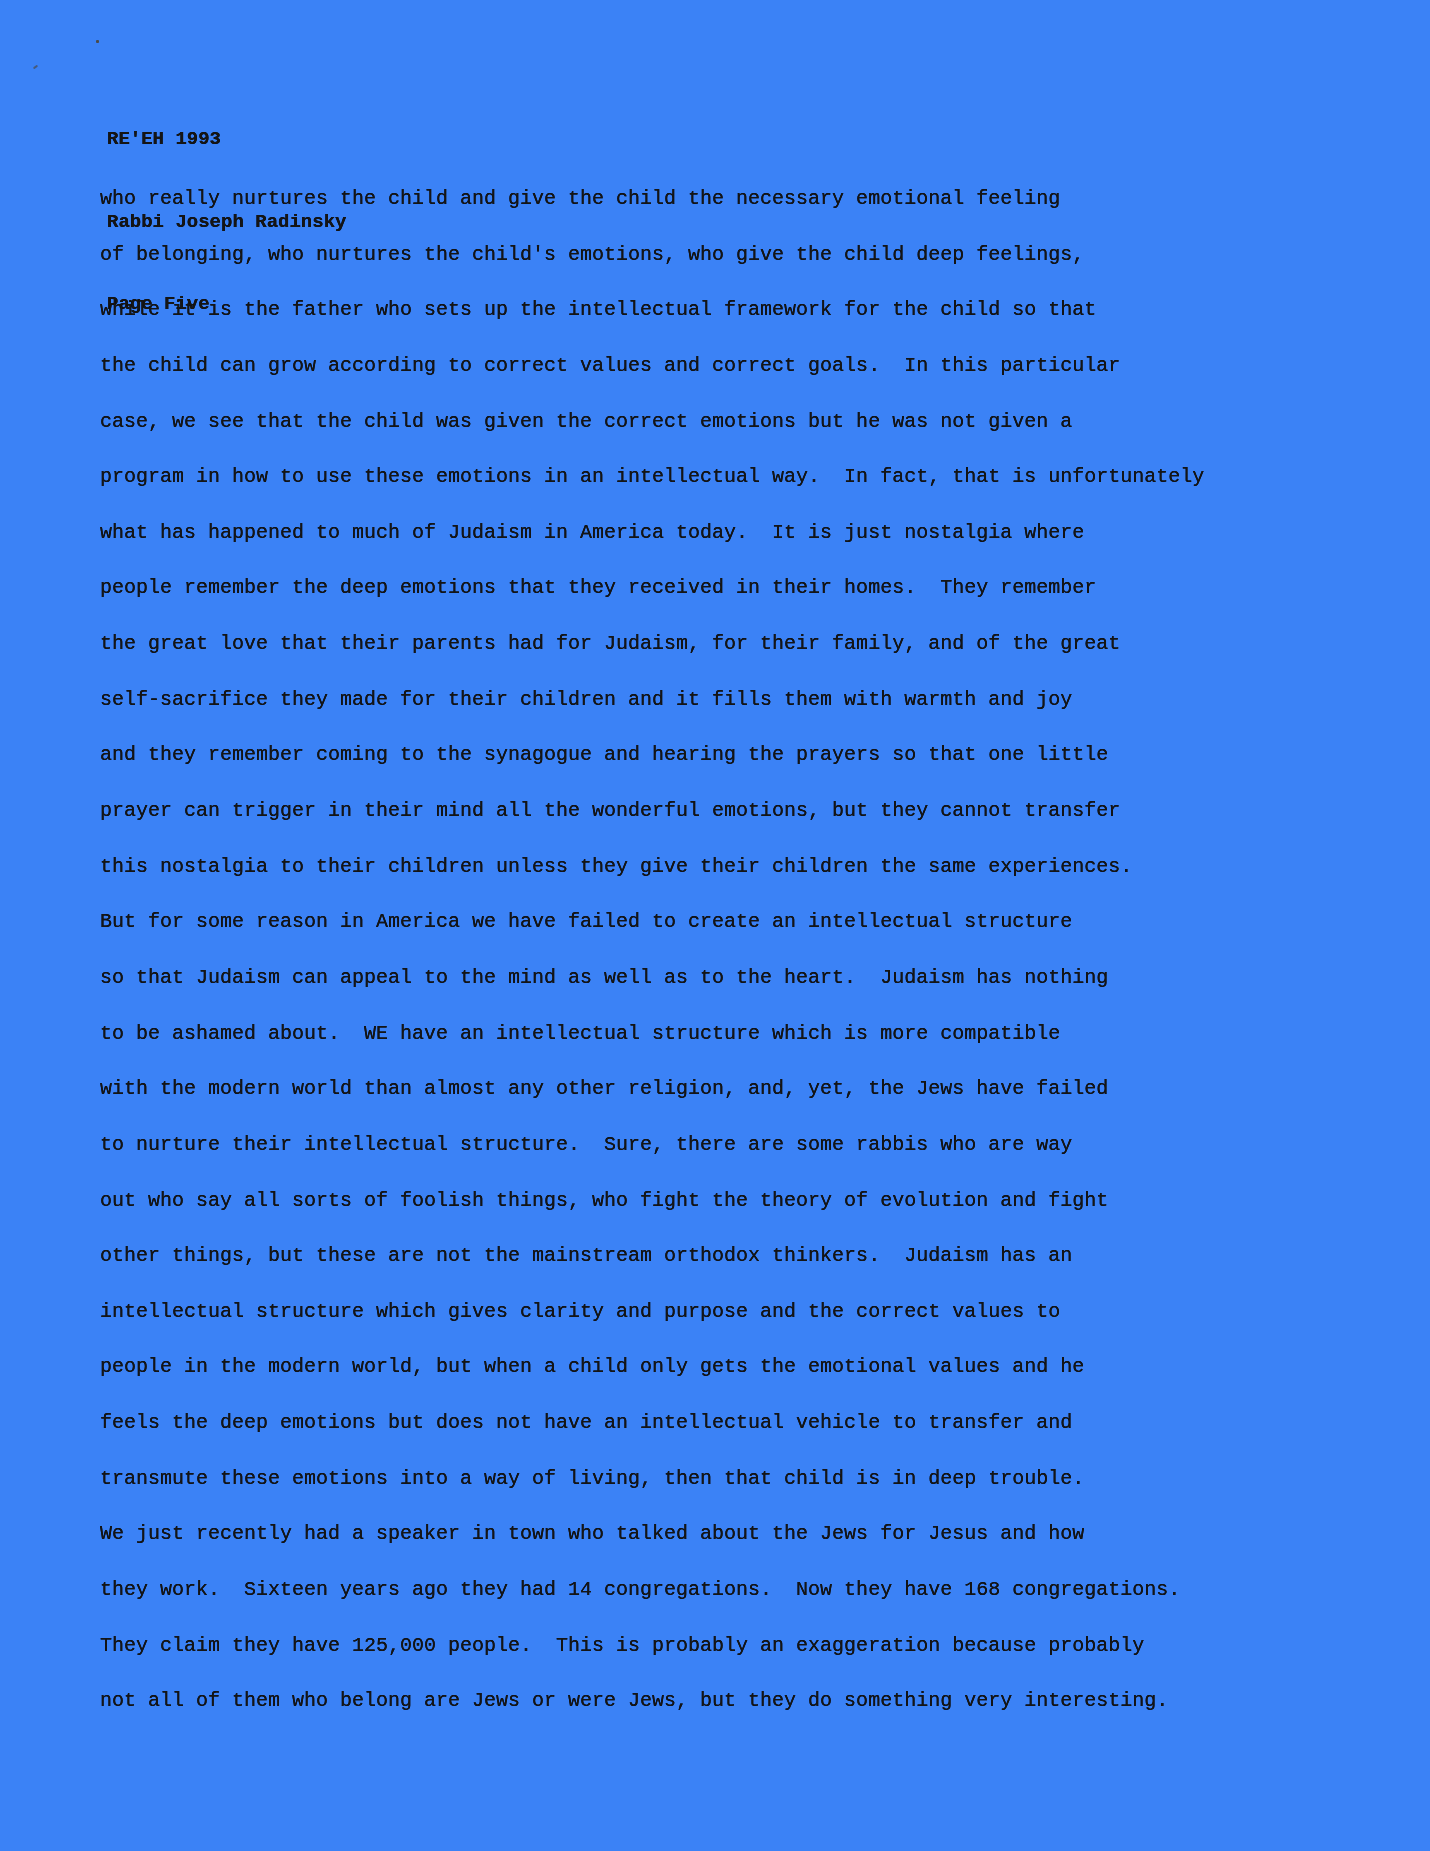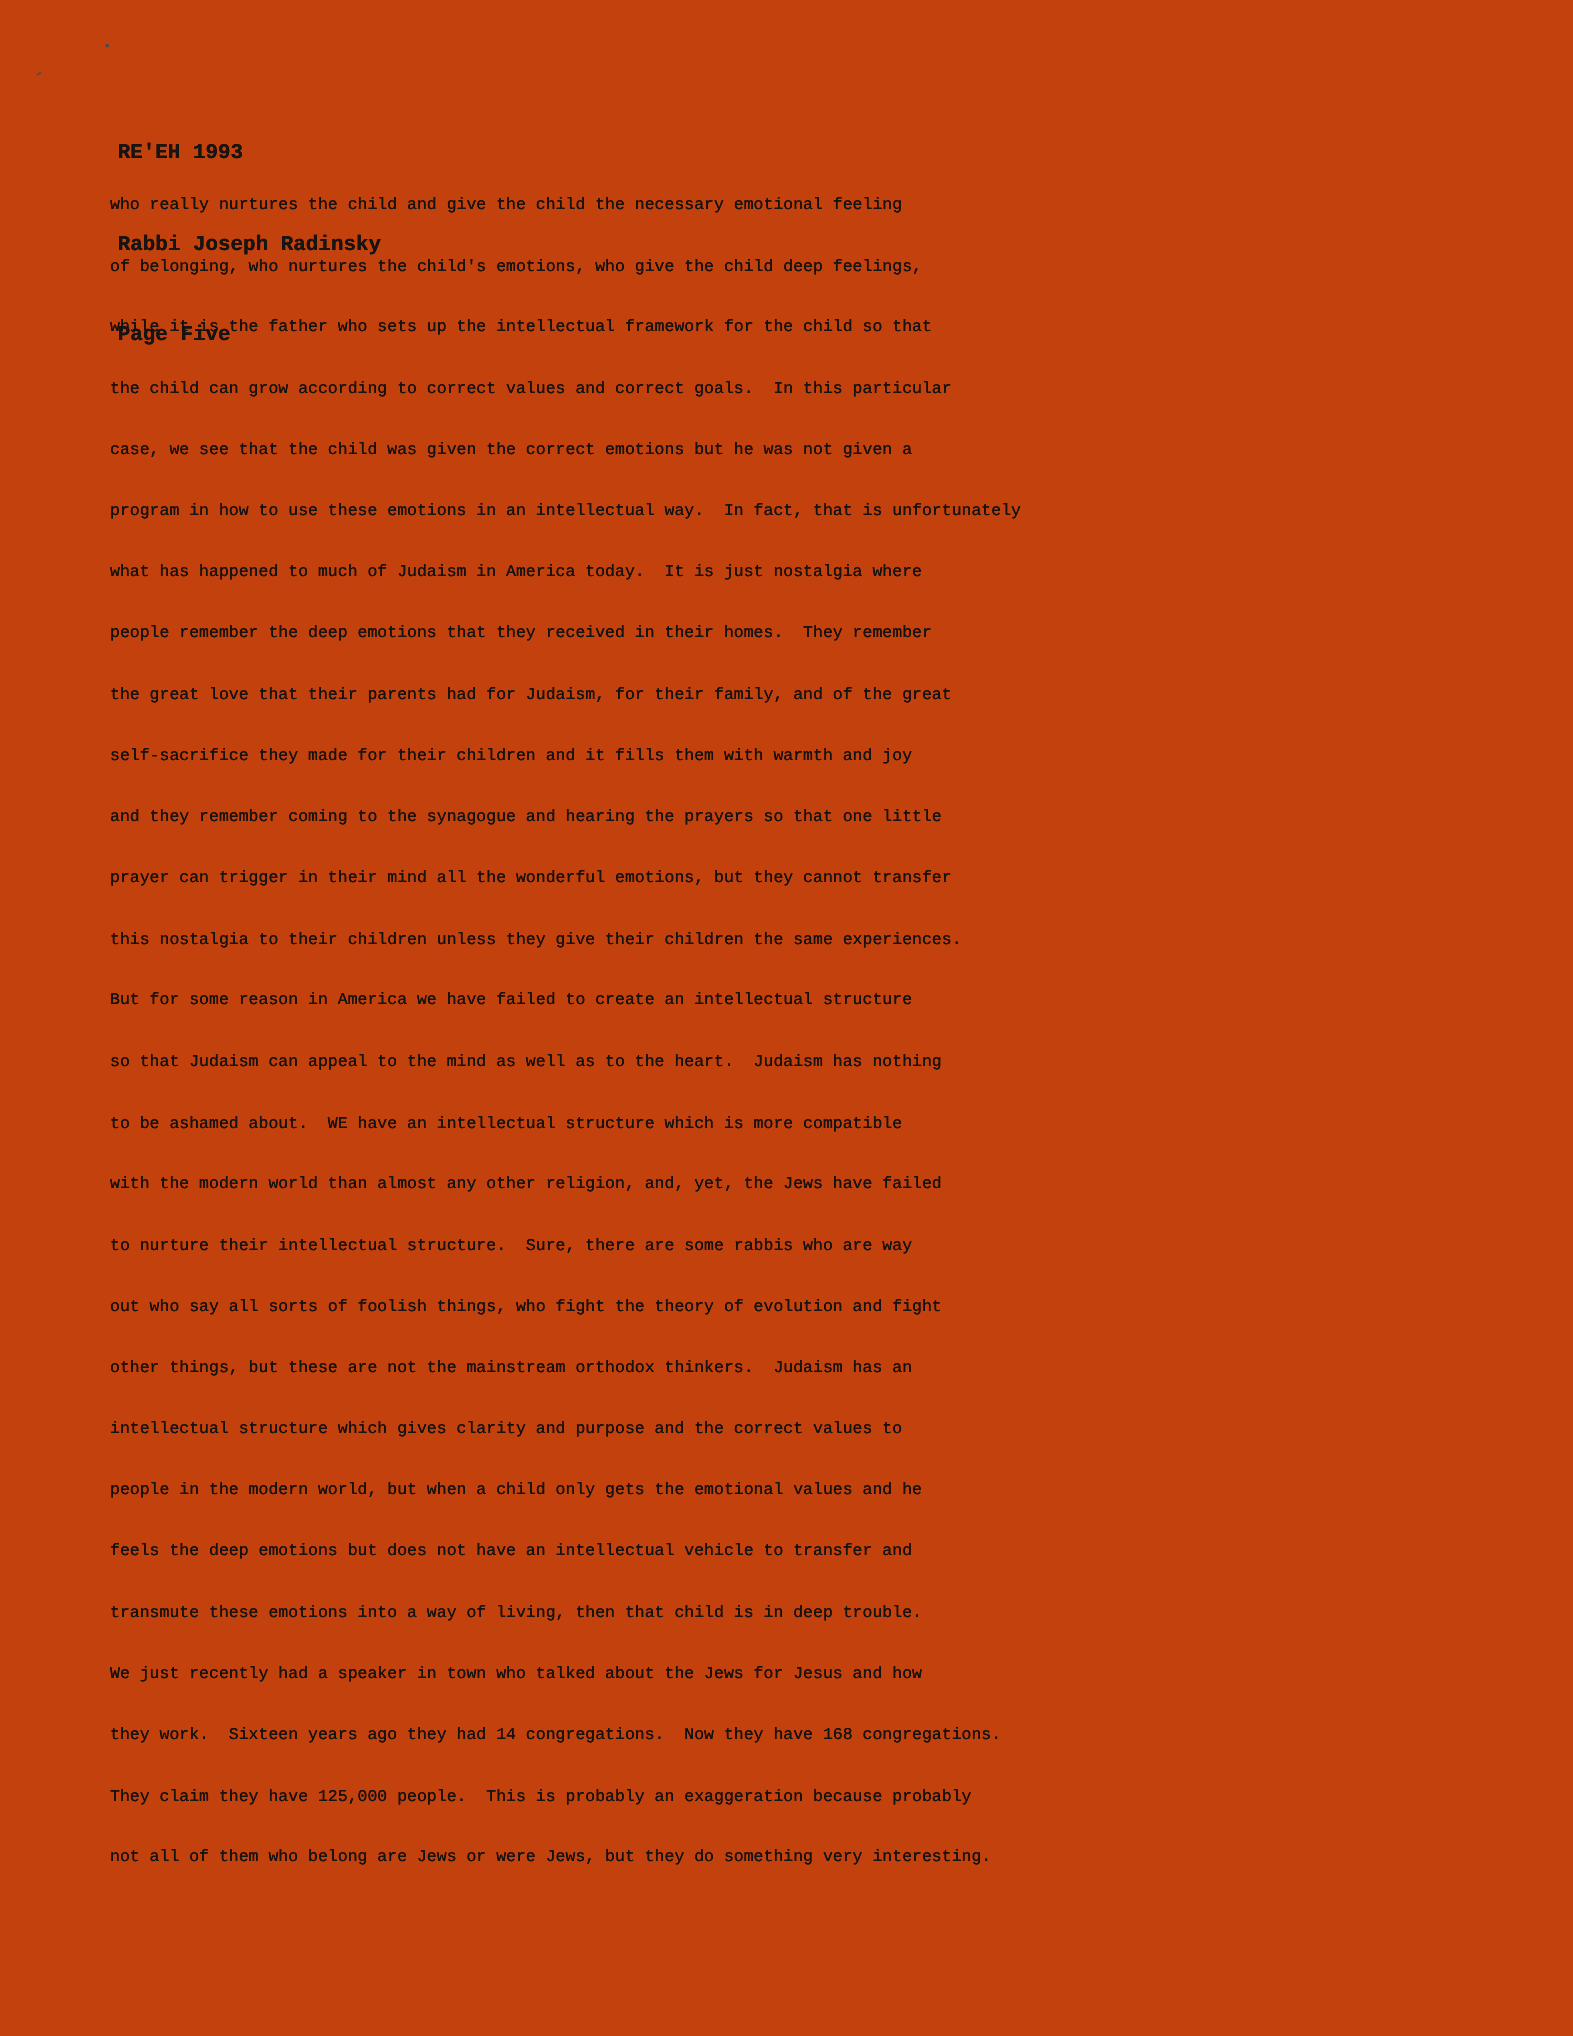--- a/index.html
+++ b/index.html
@@ -11,37 +11,37 @@
     height: 1851px;
     background: #ffffff;
     position: relative;
     overflow: hidden;
     font-family: "Liberation Mono", "DejaVu Sans Mono", monospace;
     color: #151515;
   }
   .page {
     position: absolute;
     inset: 0;
-    background: #c2410c;
+    background: #3b82f6;
   }
   .header {
     position: absolute;
     left: 107px;
     top: 71px;
     font-size: 19px;
     line-height: 27.5px;
     white-space: pre;
     font-weight: bold;
     text-shadow: 0 0 0.4px #000;
   }
   .body-text {
     position: absolute;
     left: 100px;
-    top: 159px;
-    font-size: 15px;
+    top: 171px;
+    font-size: 20px;
     line-height: 55.65px;
     white-space: pre;
     text-shadow: 0 0 0.4px #000;
   }
   .text-line {
     height: 55.65px;
   }
   .speck {
     position: absolute;
     background: #4a4a4a;

